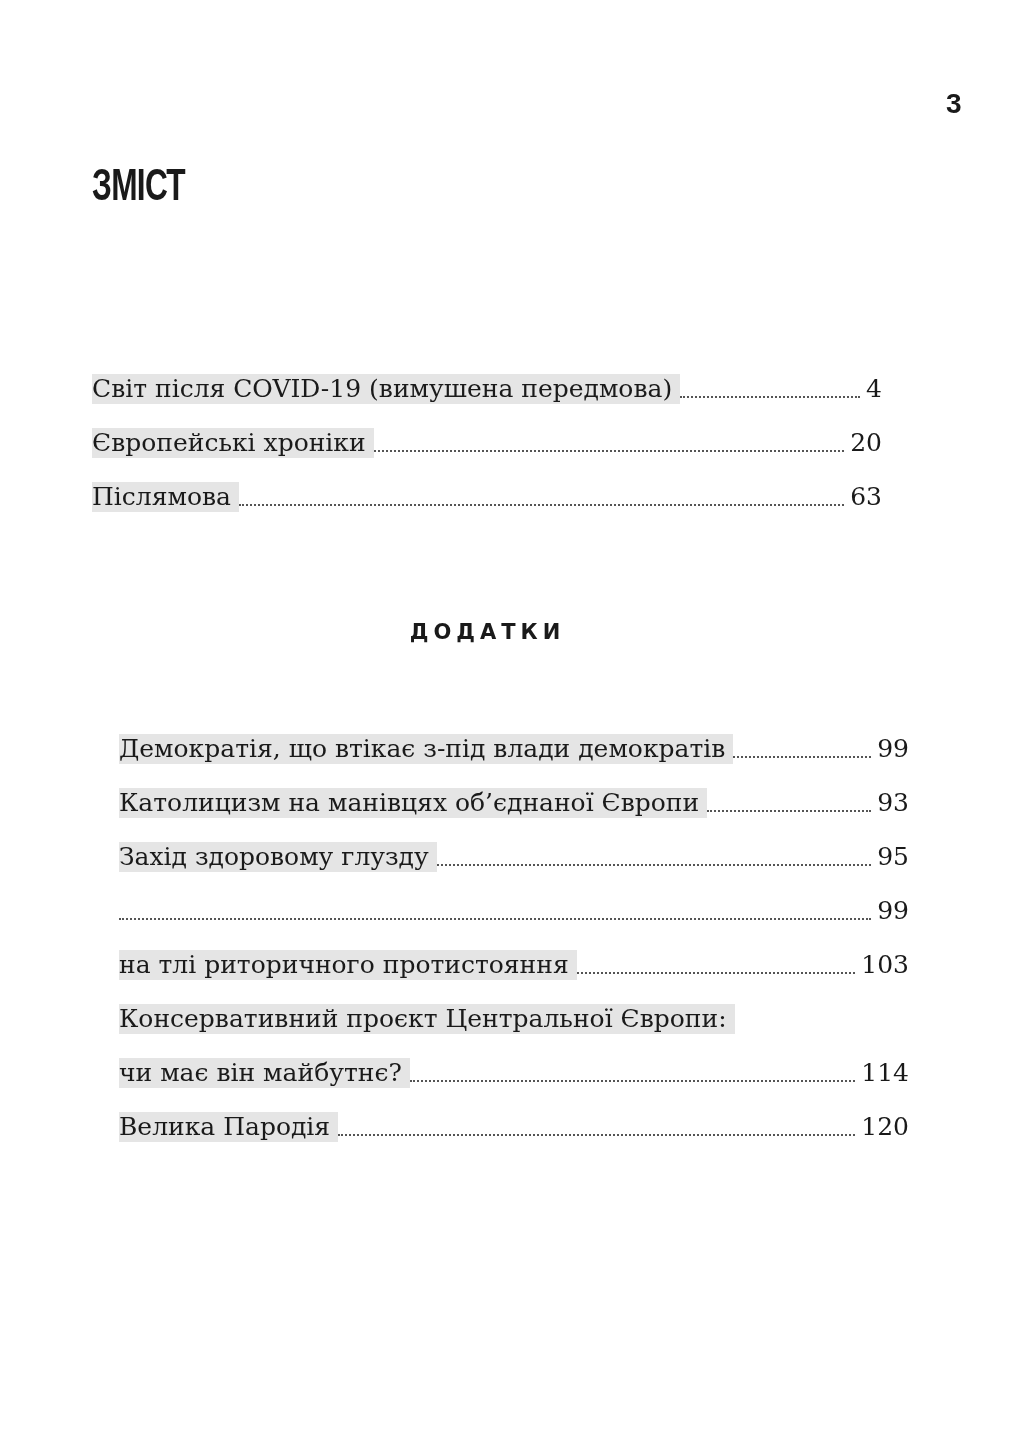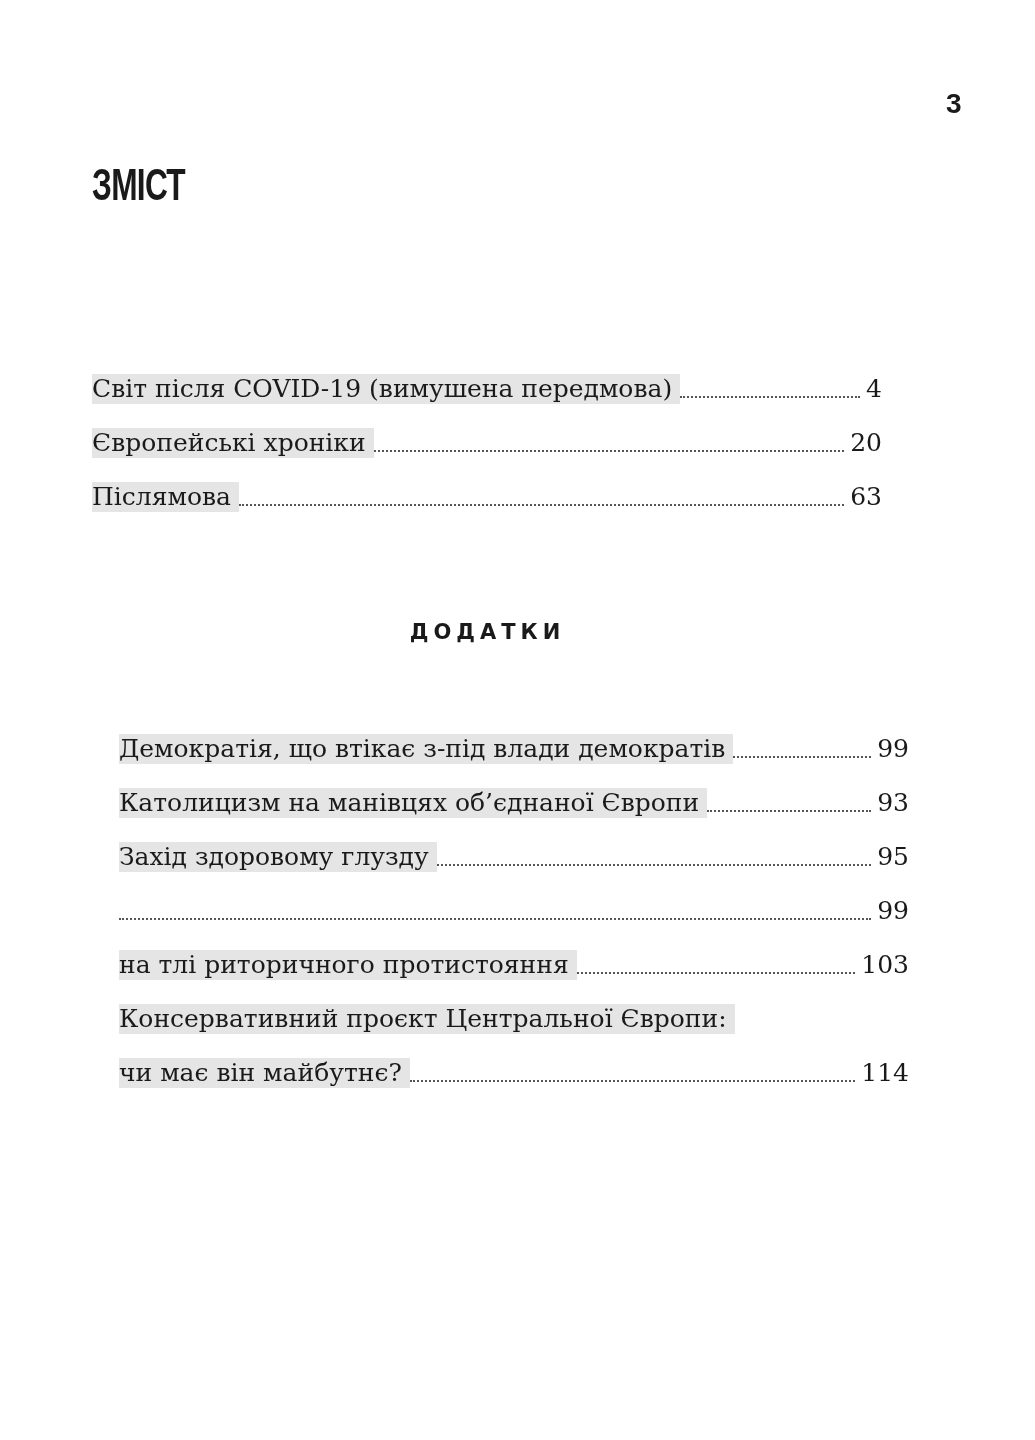--- a/index.html
+++ b/index.html
@@ -66,13 +66,18 @@
       <span class="p">103</span>
     </div>
   <div class="row">
       <span class="t">Консервативний проєкт Центральної Європи:</span>
     </div>
   <div class="row">
       <span class="t">чи має він майбутнє?</span>
       <span class="dots"></span>
       <span class="p">114</span>
     </div>
+  <div class="row">
+      <span class="t">Велика Пародія</span>
+      <span class="dots"></span>
+      <span class="p">120</span>
+    </div>
 </div>
 
 </body></html>

